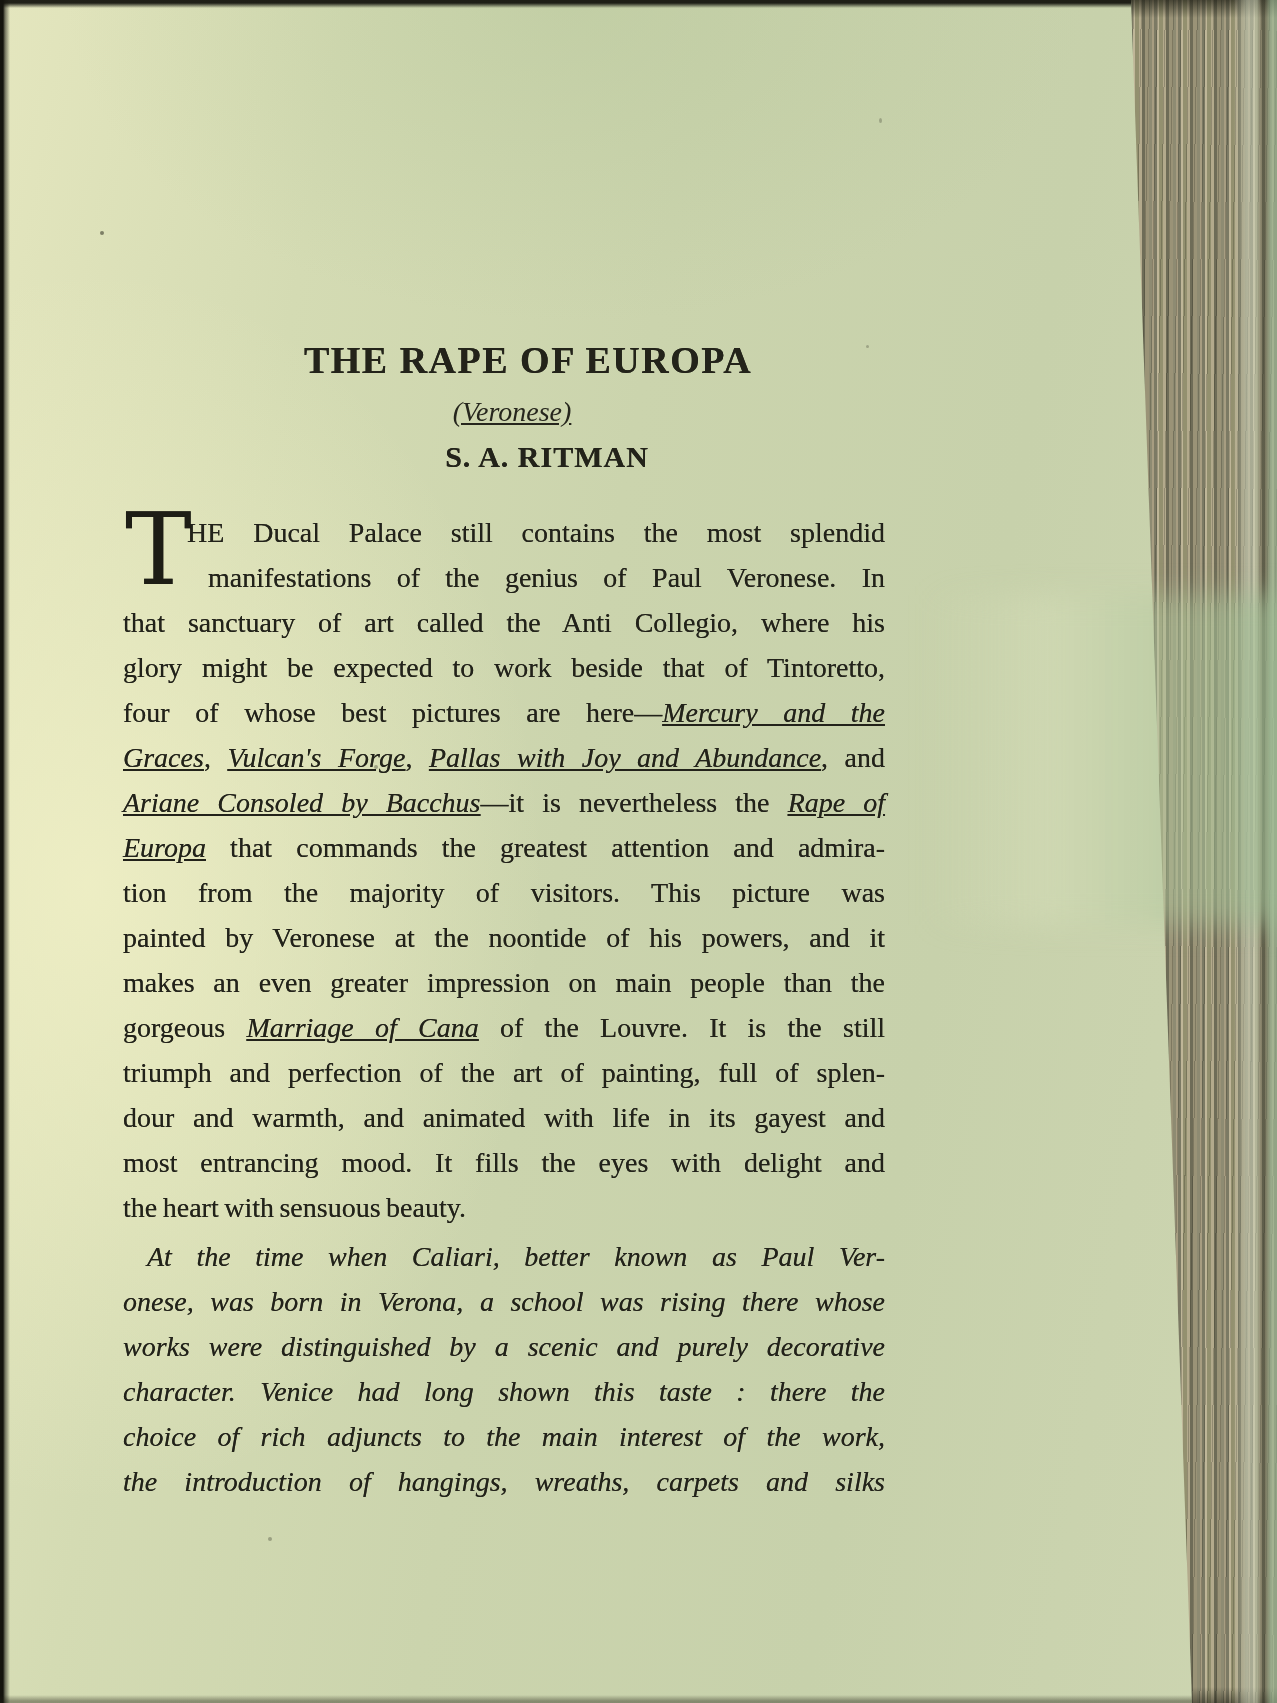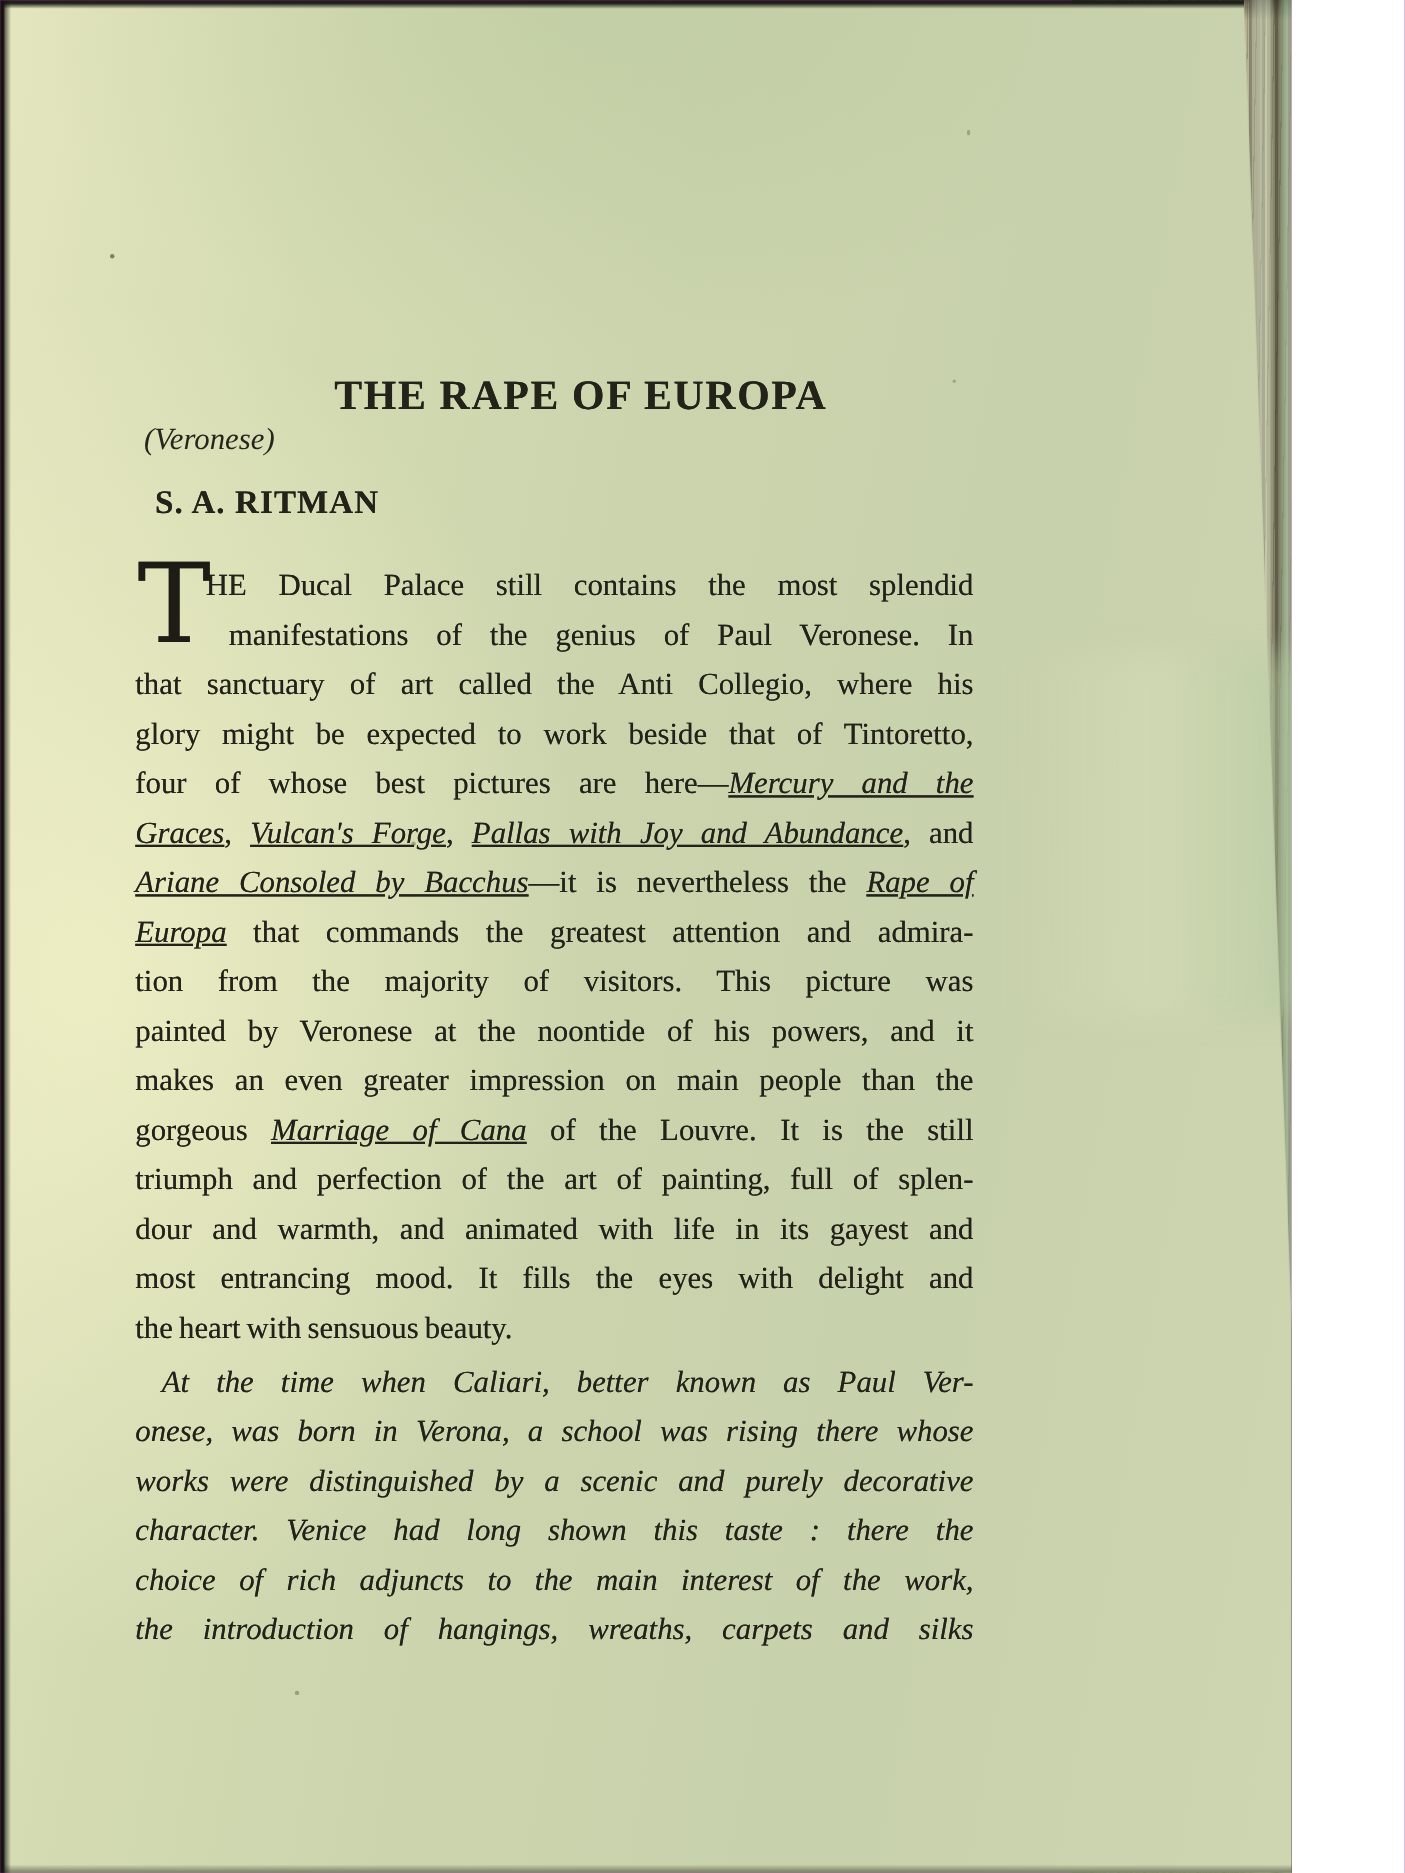--- a/index.html
+++ b/index.html
@@ -1,16 +1,16 @@
 <!DOCTYPE html>
 <html><head>
 <meta charset="utf-8">
 <style>
   html,body{margin:0;padding:0;}
-  .stage{position:relative;width:1174px;height:1703px;overflow:hidden;background:#a21caf;}
+  .stage{position:relative;width:1277px;height:1703px;overflow:hidden;background:#a21caf;}
 
   
   .fore-edge{position:absolute;right:0;top:0;width:200px;height:100%;
     background:
       linear-gradient(180deg, rgba(18,18,10,.6) 0, rgba(18,18,10,0) 18px),
       linear-gradient(0deg, rgba(18,18,10,.45) 0, rgba(18,18,10,0) 16px),
       linear-gradient(90deg, rgba(55,54,42,.55) 0 12px, rgba(55,54,42,0) 30px),
       repeating-linear-gradient(90deg,
         #8e8b72 0 3px, #a79d81 3px 5px, #7c7a64 5px 8px, #bfb698 8px 10px,
         #93906f 10px 14px, #b3aa8c 14px 17px, #6e6c57 17px 20px, #9a9377 20px 24px),
@@ -34,24 +34,24 @@
     background:linear-gradient(90deg,#14140e 0 3px,rgba(20,20,14,.55) 5px,rgba(20,20,14,0) 100%);}
   .edge-top{position:absolute;left:0;top:0;width:1131px;height:8px;
     background:linear-gradient(180deg,rgba(16,16,10,.92) 0 3px,rgba(16,16,10,0) 100%);}
   .edge-bottom{position:absolute;left:0;bottom:0;width:1192px;height:8px;
     background:linear-gradient(0deg,rgba(30,30,18,.4) 0 2px,rgba(30,30,18,0) 100%);}
 
   .title{position:absolute;top:340px;left:123px;width:762px;margin:0;text-align:center;
     transform:translateX(24px);
     font:bold 38px/40px "Liberation Serif",serif;letter-spacing:1.5px;color:#23231a;
     text-shadow:0 0 .6px rgba(25,25,18,.9);}
-  .subtitle{position:absolute;top:384px;left:123px;width:762px;
+  .subtitle{position:absolute;top:396px;left:123px;width:762px;text-align:center;
     transform:translateX(8px);
-    font:italic 28px/32px "Liberation Serif",serif;color:#26261d;}
-  .author{position:absolute;top:441px;left:110px;width:762px;text-align:left;
+    font:italic 28px/32px "Liberation Serif",serif;color:#26261d;text-decoration:underline;}
+  .author{position:absolute;top:441px;left:135px;width:762px;text-align:center;
     transform:translateX(31px);
     font:bold 30px/32px "Liberation Serif",serif;letter-spacing:1px;color:#23231a;
     text-shadow:0 0 .5px rgba(25,25,18,.85);}
 
   .bodytext{position:absolute;top:510px;left:123px;width:762px;
     font:28px/45px "Liberation Serif",serif;color:#22221a;word-spacing:-1.5px;
     text-shadow:0 0 .5px rgba(25,25,18,.75);}
   .para{position:relative;}
   .para + .para{margin-top:4px;font-style:italic;}
   .line{text-align:justify;text-align-last:justify;}

